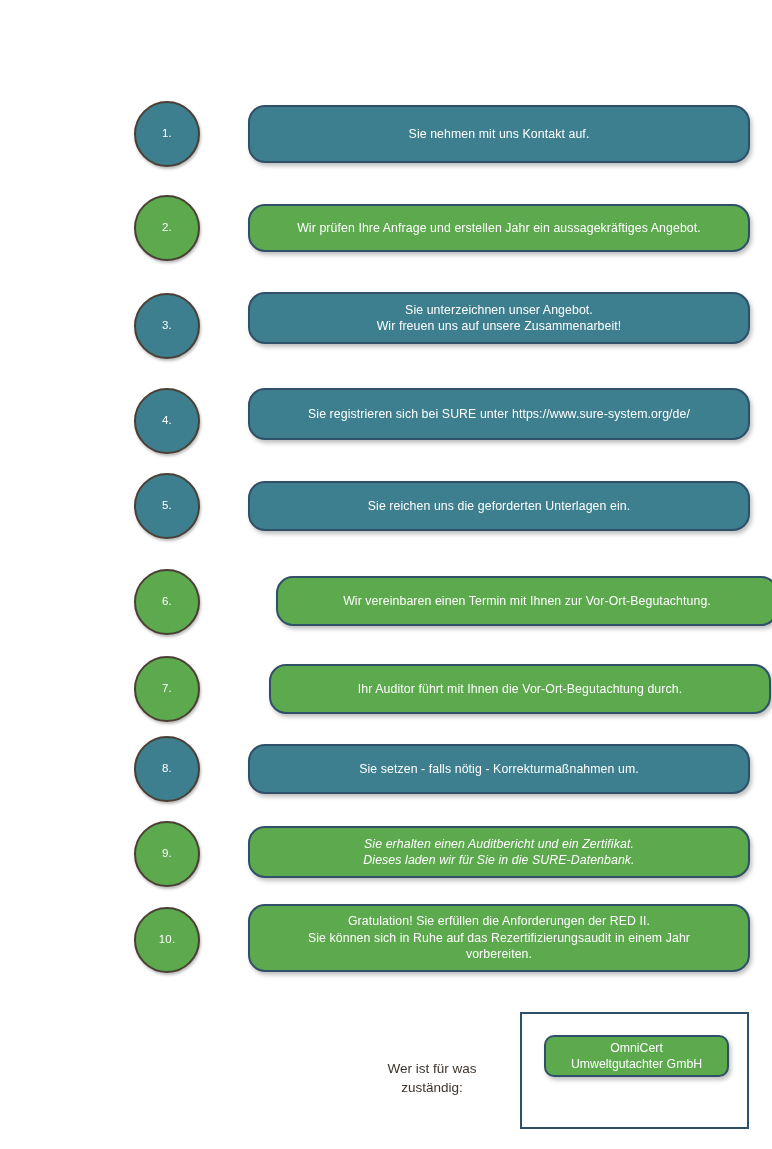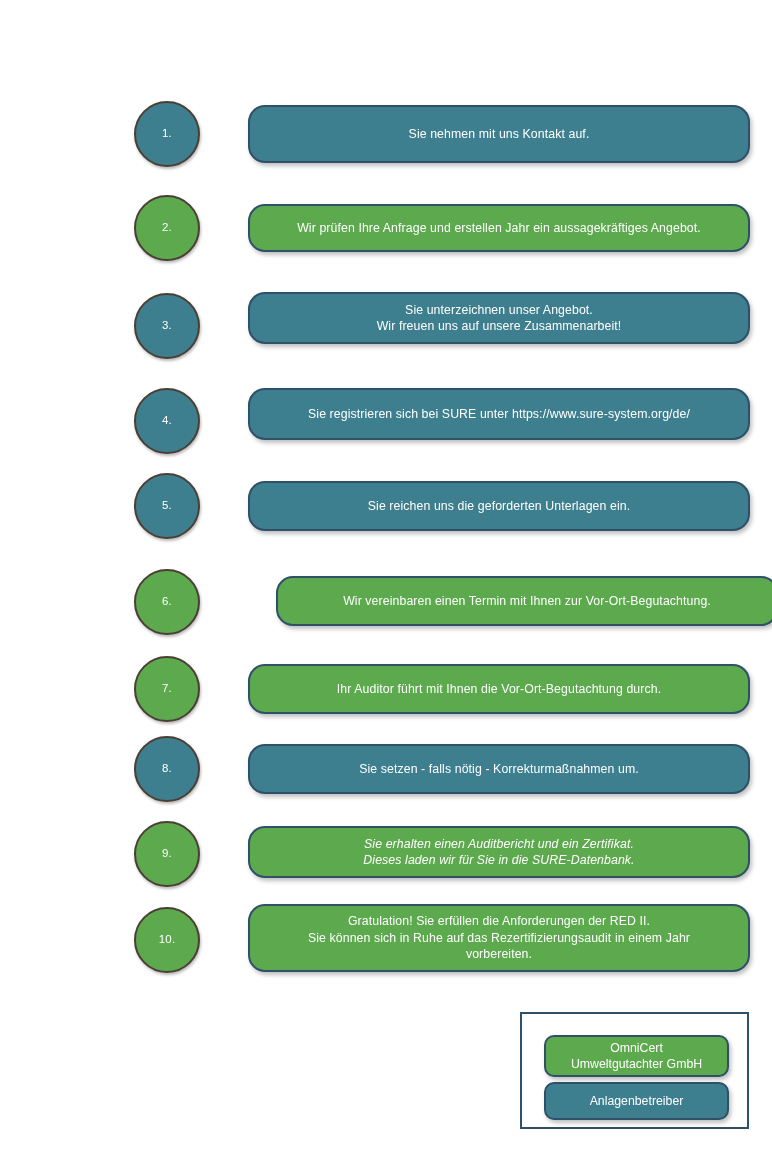--- a/index.html
+++ b/index.html
@@ -186,21 +186,21 @@
     </div>
     <div class="step-box fill-green" style="top:7px;height:50px;margin-left:28px;">
       <span class="step-box-text">Wir vereinbaren einen Termin mit Ihnen zur Vor-Ort-Begutachtung.</span>
     </div>
   </div>
 
   <div class="step-row" style="top:656px;">
     <div class="step-circle fill-green" style="top:0px;">
       <span class="step-circle-label">7.</span>
     </div>
-    <div class="step-box fill-green" style="top:8px;height:50px;">
+    <div class="step-box fill-green" style="top:8px;height:50px;margin-left:21px;">
       <span class="step-box-text">Ihr Auditor führt mit Ihnen die Vor-Ort-Begutachtung durch.</span>
     </div>
   </div>
 
   <div class="step-row" style="top:736px;">
     <div class="step-circle fill-teal" style="top:0px;">
       <span class="step-circle-label">8.</span>
     </div>
     <div class="step-box fill-teal" style="top:8px;height:50px;">
       <span class="step-box-text">Sie setzen - falls nötig - Korrekturmaßnahmen um.</span>
@@ -221,24 +221,23 @@
     <div class="step-circle fill-green" style="top:0px;">
       <span class="step-circle-label">10.</span>
     </div>
     <div class="step-box fill-green" style="top:-3px;height:68px;">
       <span class="step-box-text">Gratulation! Sie erfüllen die Anforderungen der RED II.
 Sie können sich in Ruhe auf das Rezertifizierungsaudit in einem Jahr
 vorbereiten.</span>
     </div>
   </div>
 
+  <div id="legend-question">Wer ist für was
+zuständig:</div>
 
   <div id="legend-box">
     <div class="legend-chip fill-green" id="legend-chip-omnicert">
       <span class="legend-chip-text">OmniCert
 Umweltgutachter GmbH</span>
     </div>
-    <div class="legend-chip fill-teal" id="legend-chip-operator">
-      <span class="legend-chip-text">Anlagenbetreiber</span>
-    </div>
   </div>
 
 </div>
 
 </body></html>

